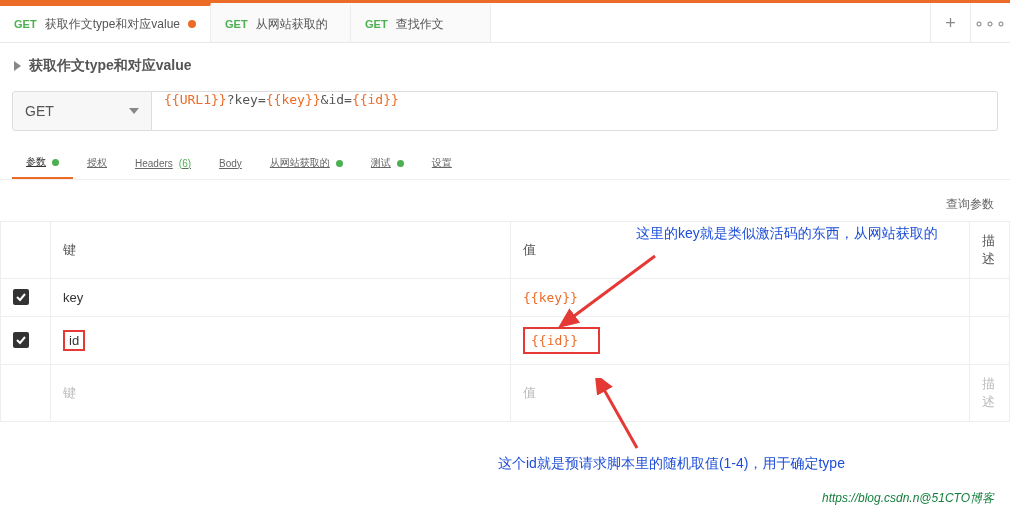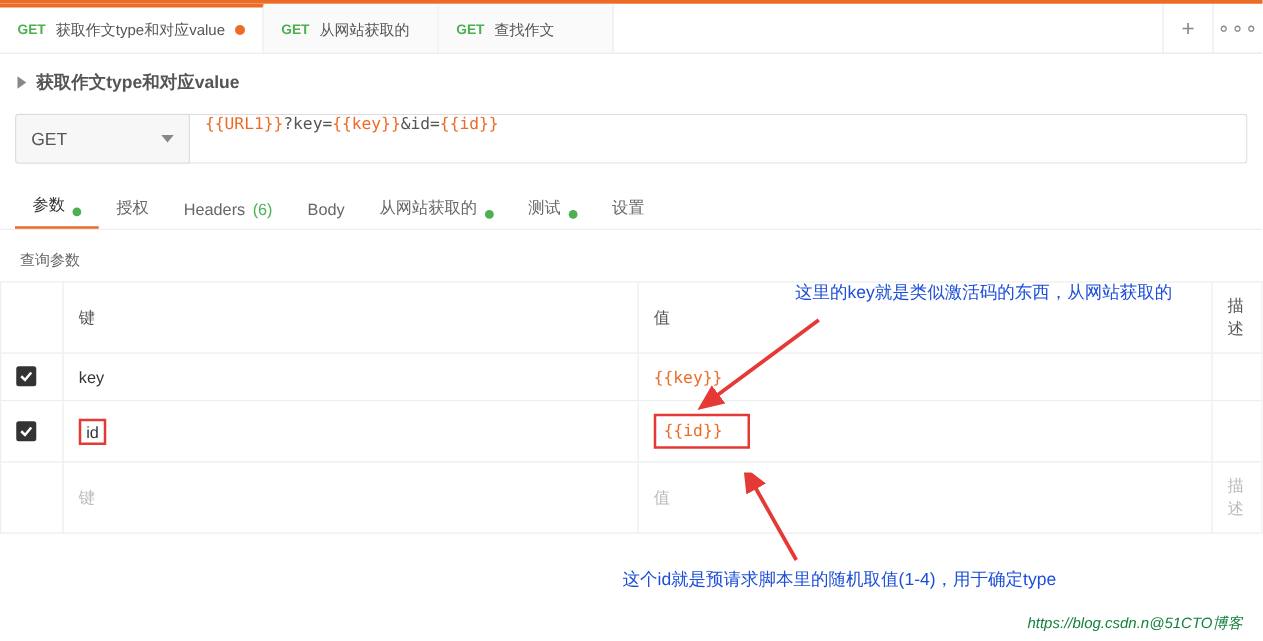--- a/index.html
+++ b/index.html
@@ -19,26 +19,26 @@
   .triangle { width:0;height:0;border-top:5px solid transparent;border-bottom:5px solid transparent;border-left:7px solid #888; }
   .req-title { font-size:14px; font-weight:600; color:#555;}
 
   .urlrow { display:flex; padding: 8px 12px 16px 12px; gap:0; }
   .method-select { width:140px; height:40px; border:1px solid #ddd; display:flex; align-items:center; padding:0 12px; background:#f7f7f7; color:#555; font-size:14px; justify-content:space-between; border-radius:3px 0 0 3px;}
   .chev-down { width:0;height:0;border-left:5px solid transparent;border-right:5px solid transparent;border-top:6px solid #888;}
   .urlbox { flex:1; height:40px; border:1px solid #ddd; border-left:none; display:flex; padding:0 12px; font-family: Consolas, monospace; font-size:13px; color:#555; border-radius:0 3px 3px 0;}
   .tok { color:#ec6c27; }
 
   .section-tabs { display:flex; gap:0; padding: 0 12px; border-bottom:1px solid #eee;}
-  .stab { padding: 8px 14px; color:#666; font-size:13px; display:flex; align-items:flex-end; gap:6px; cursor:pointer; }
+  .stab { padding: 8px 14px; color:#666; font-size:10px; display:flex; align-items:center; gap:6px; cursor:pointer;text-decoration:underline; }
   .stab.active { color:#333; border-bottom: 2px solid #ec6c27; }
   .sdot { width:7px;height:7px;border-radius:50%;background:#4caf50;display:inline-block;}
   .count { color:#4caf50; }
 
-  .subhead { padding: 16px 16px 8px 16px; color:#666; font-size:12px;}
+  .subhead { padding: 16px 16px 8px 16px; color:#666; font-size:12px;text-align:right;}
 
   .table { width:100%; border-collapse: collapse; }
   .table th, .table td { border:1px solid #eee; padding: 10px 12px; font-size:13px; text-align:left; font-weight:normal;}
   .table th { color:#555; background:#fff;}
   .col-chk { width:50px; text-align:center;}
   .col-key { width:460px;}
   .chk { width:16px;height:16px;background:#333;border-radius:2px;display:inline-flex;align-items:center;justify-content:center;}
   .chk svg { width:12px;height:12px; }
   .placeholder { color:#bbb; }
   .varval { color:#ec6c27; font-family: Consolas, monospace;}

